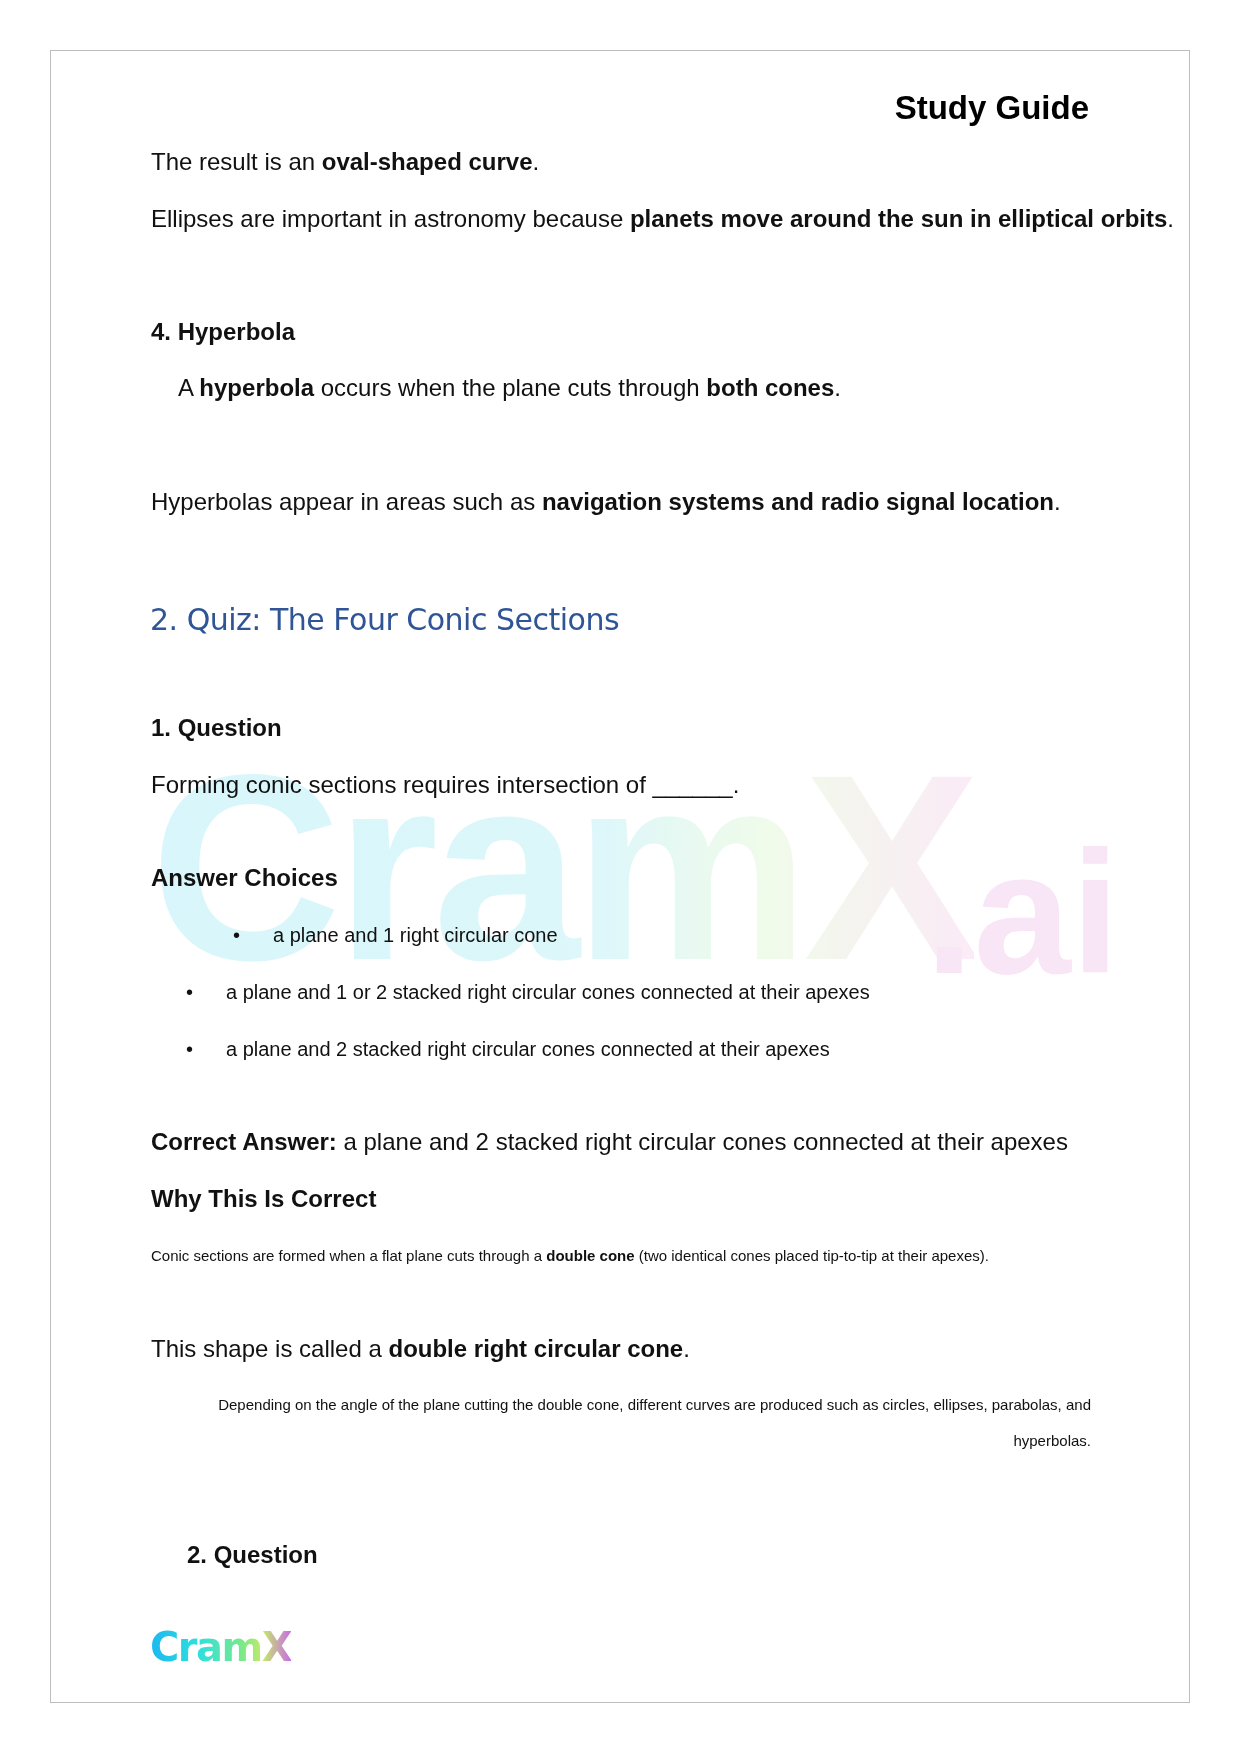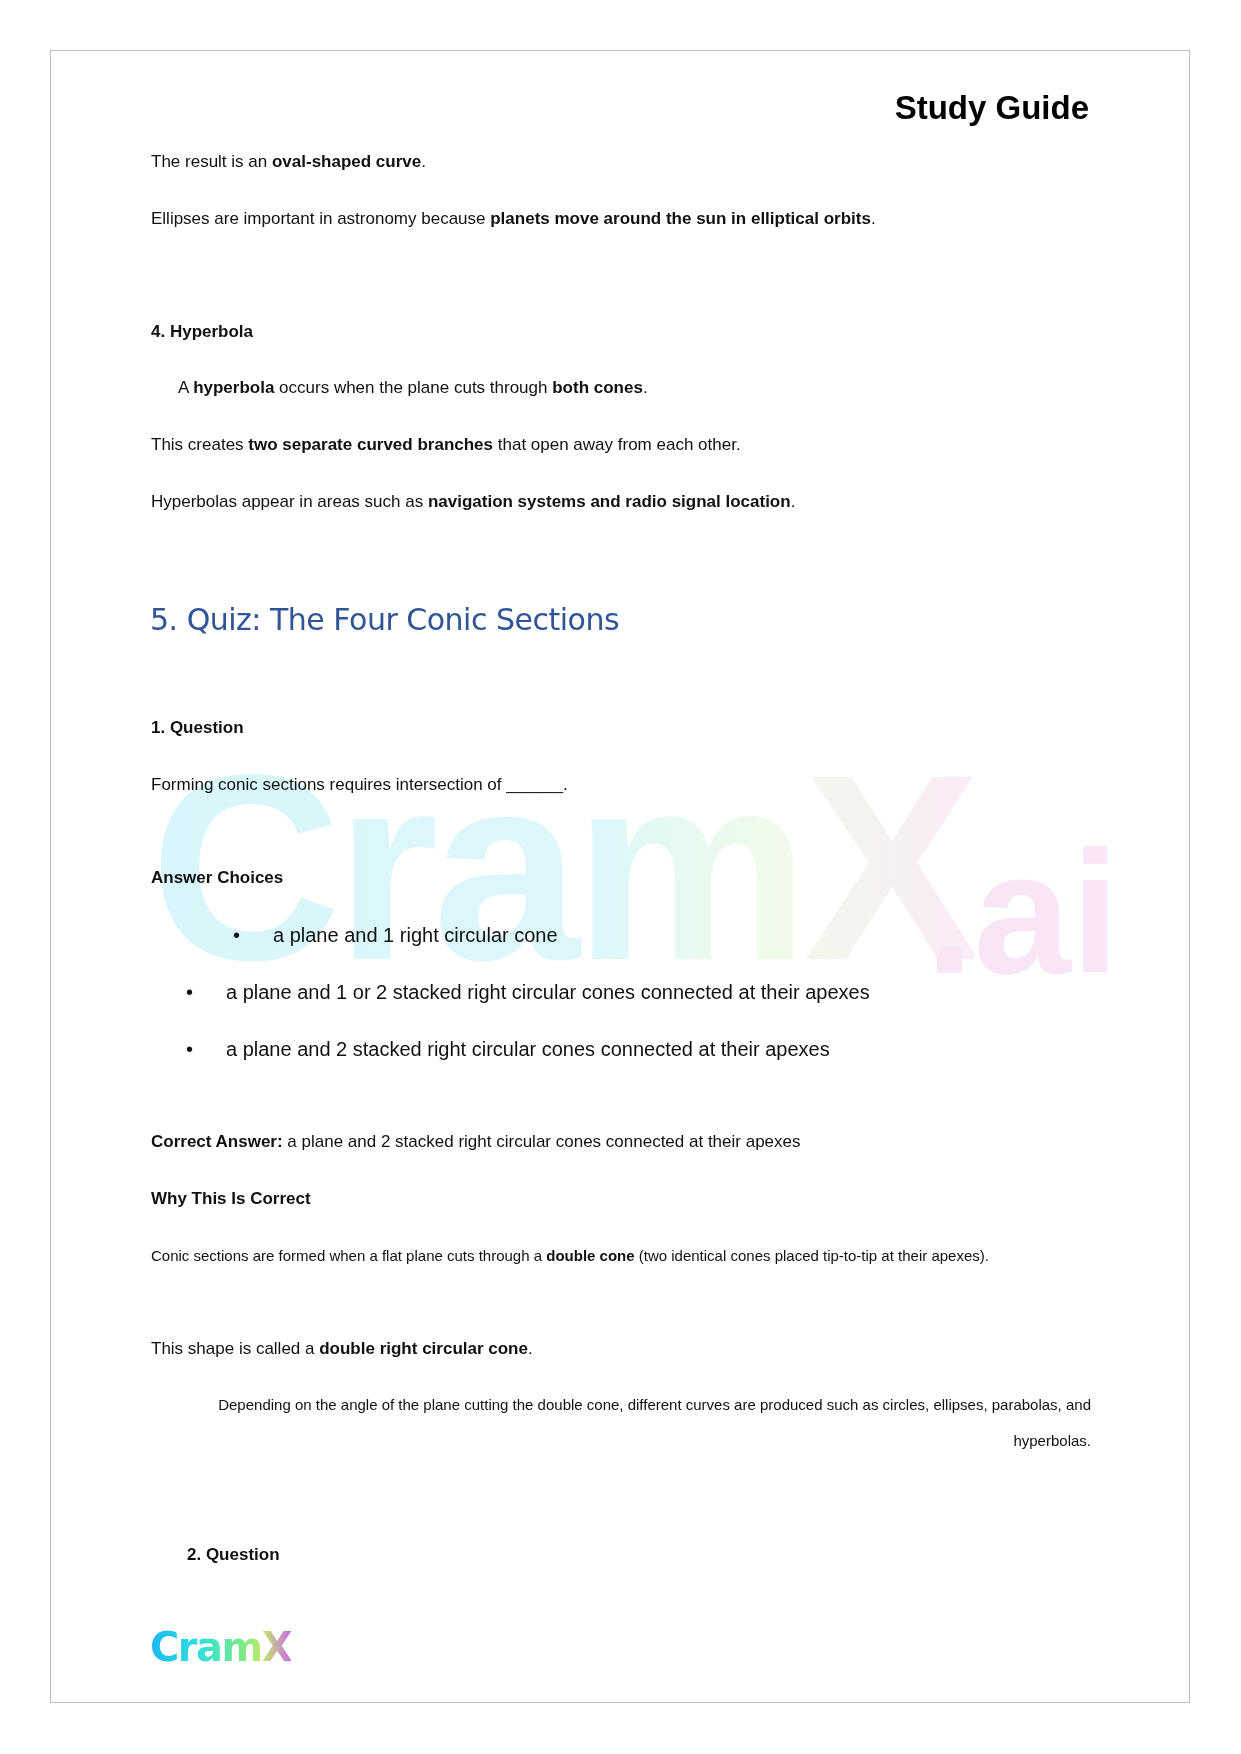--- a/index.html
+++ b/index.html
@@ -9,21 +9,21 @@
                 border: 1.5px solid #bdbdbd; box-sizing: border-box; background: #ffffff; }
   .watermark { position: absolute; left: 150px; top: 755px; width: 950px; height: 240px;
                pointer-events: none; z-index: 0; }
   .wm-text { position: absolute; font-family: "Liberation Sans", sans-serif; font-weight: 700;
              line-height: 1; }
   .wm-cram { left: 0; top: -20px; font-size: 265px; letter-spacing: -6px;
              background: linear-gradient(90deg, #d6f6fb 0%, #dcf7fa 55%, #f0fbe9 75%, #fbeaf7 100%);
              -webkit-background-clip: text; background-clip: text; color: transparent; opacity: 0.95; }
   .wm-ai { left: 775px; top: 70px; font-size: 175px; color: #f8e6f6; }
   .content { position: absolute; left: 0; top: 0; width: 1241px; height: 1754px; z-index: 1; }
-  .line { position: absolute; left: 151px; font-size: 17px; line-height: 36px; white-space: nowrap; }
+  .line { position: absolute; left: 151px; font-size: 24px; line-height: 36px; white-space: nowrap; }
   .line b, .bold { font-weight: 700; }
   .doc-title { position: absolute; right: 152px; top: 88px; font-size: 33px; font-weight: 700;
                line-height: 40px; color: #000000; }
   .section-heading { position: absolute; left: 150px; top: 600px; font-size: 30px; line-height: 40px;
                      color: #2f5597; font-family: "DejaVu Sans", sans-serif; font-weight: 400;
                      letter-spacing: -0.5px; }
   .bullet-row { position: absolute; left: 186px; font-size: 20px; line-height: 36px; white-space: nowrap; }
   .bullet-dot { display: inline-block; width: 40px; }
   .wrap-para { position: absolute; left: 151px; width: 940px; font-size: 15px; line-height: 36px; white-space: normal; }
   .footer-logo { position: absolute; left: 150px; top: 1622px; width: 150px; height: 50px; }
@@ -50,28 +50,25 @@
     <span>The result is an </span><b>oval-shaped curve</b><span>.</span>
   </div>
   <div class="line" style="top:201px;">
     <span>Ellipses are important in astronomy because </span><b>planets move around the sun in elliptical orbits</b><span>.</span>
   </div>
 
   <div class="line bold" style="top:314px;">4. Hyperbola</div>
   <div class="line" style="top:370px;margin-left:27px;">
     <span>A </span><b>hyperbola</b><span> occurs when the plane cuts through </span><b>both cones</b><span>.</span>
   </div>
-  <div class="line" style="top:427px;">
-    <span>This creates </span><b>two separate curved branches</b><span> that open away from each other.</span>
-  </div>
   <div class="line" style="top:484px;">
     <span>Hyperbolas appear in areas such as </span><b>navigation systems and radio signal location</b><span>.</span>
   </div>
 
-  <div class="section-heading">5. Quiz: The Four Conic Sections</div>
+  <div class="section-heading">2. Quiz: The Four Conic Sections</div>
 
   <div class="line bold" style="top:710px;">1. Question</div>
   <div class="line" style="top:767px;">Forming conic sections requires intersection of ______.</div>
 
   <div class="line bold" style="top:860px;">Answer Choices</div>
 
   <div class="bullet-row" style="top:917px;margin-left:47px;">
     <span class="bullet-dot">•</span><span>a plane and 1 right circular cone</span>
   </div>
   <div class="bullet-row" style="top:974px;">

